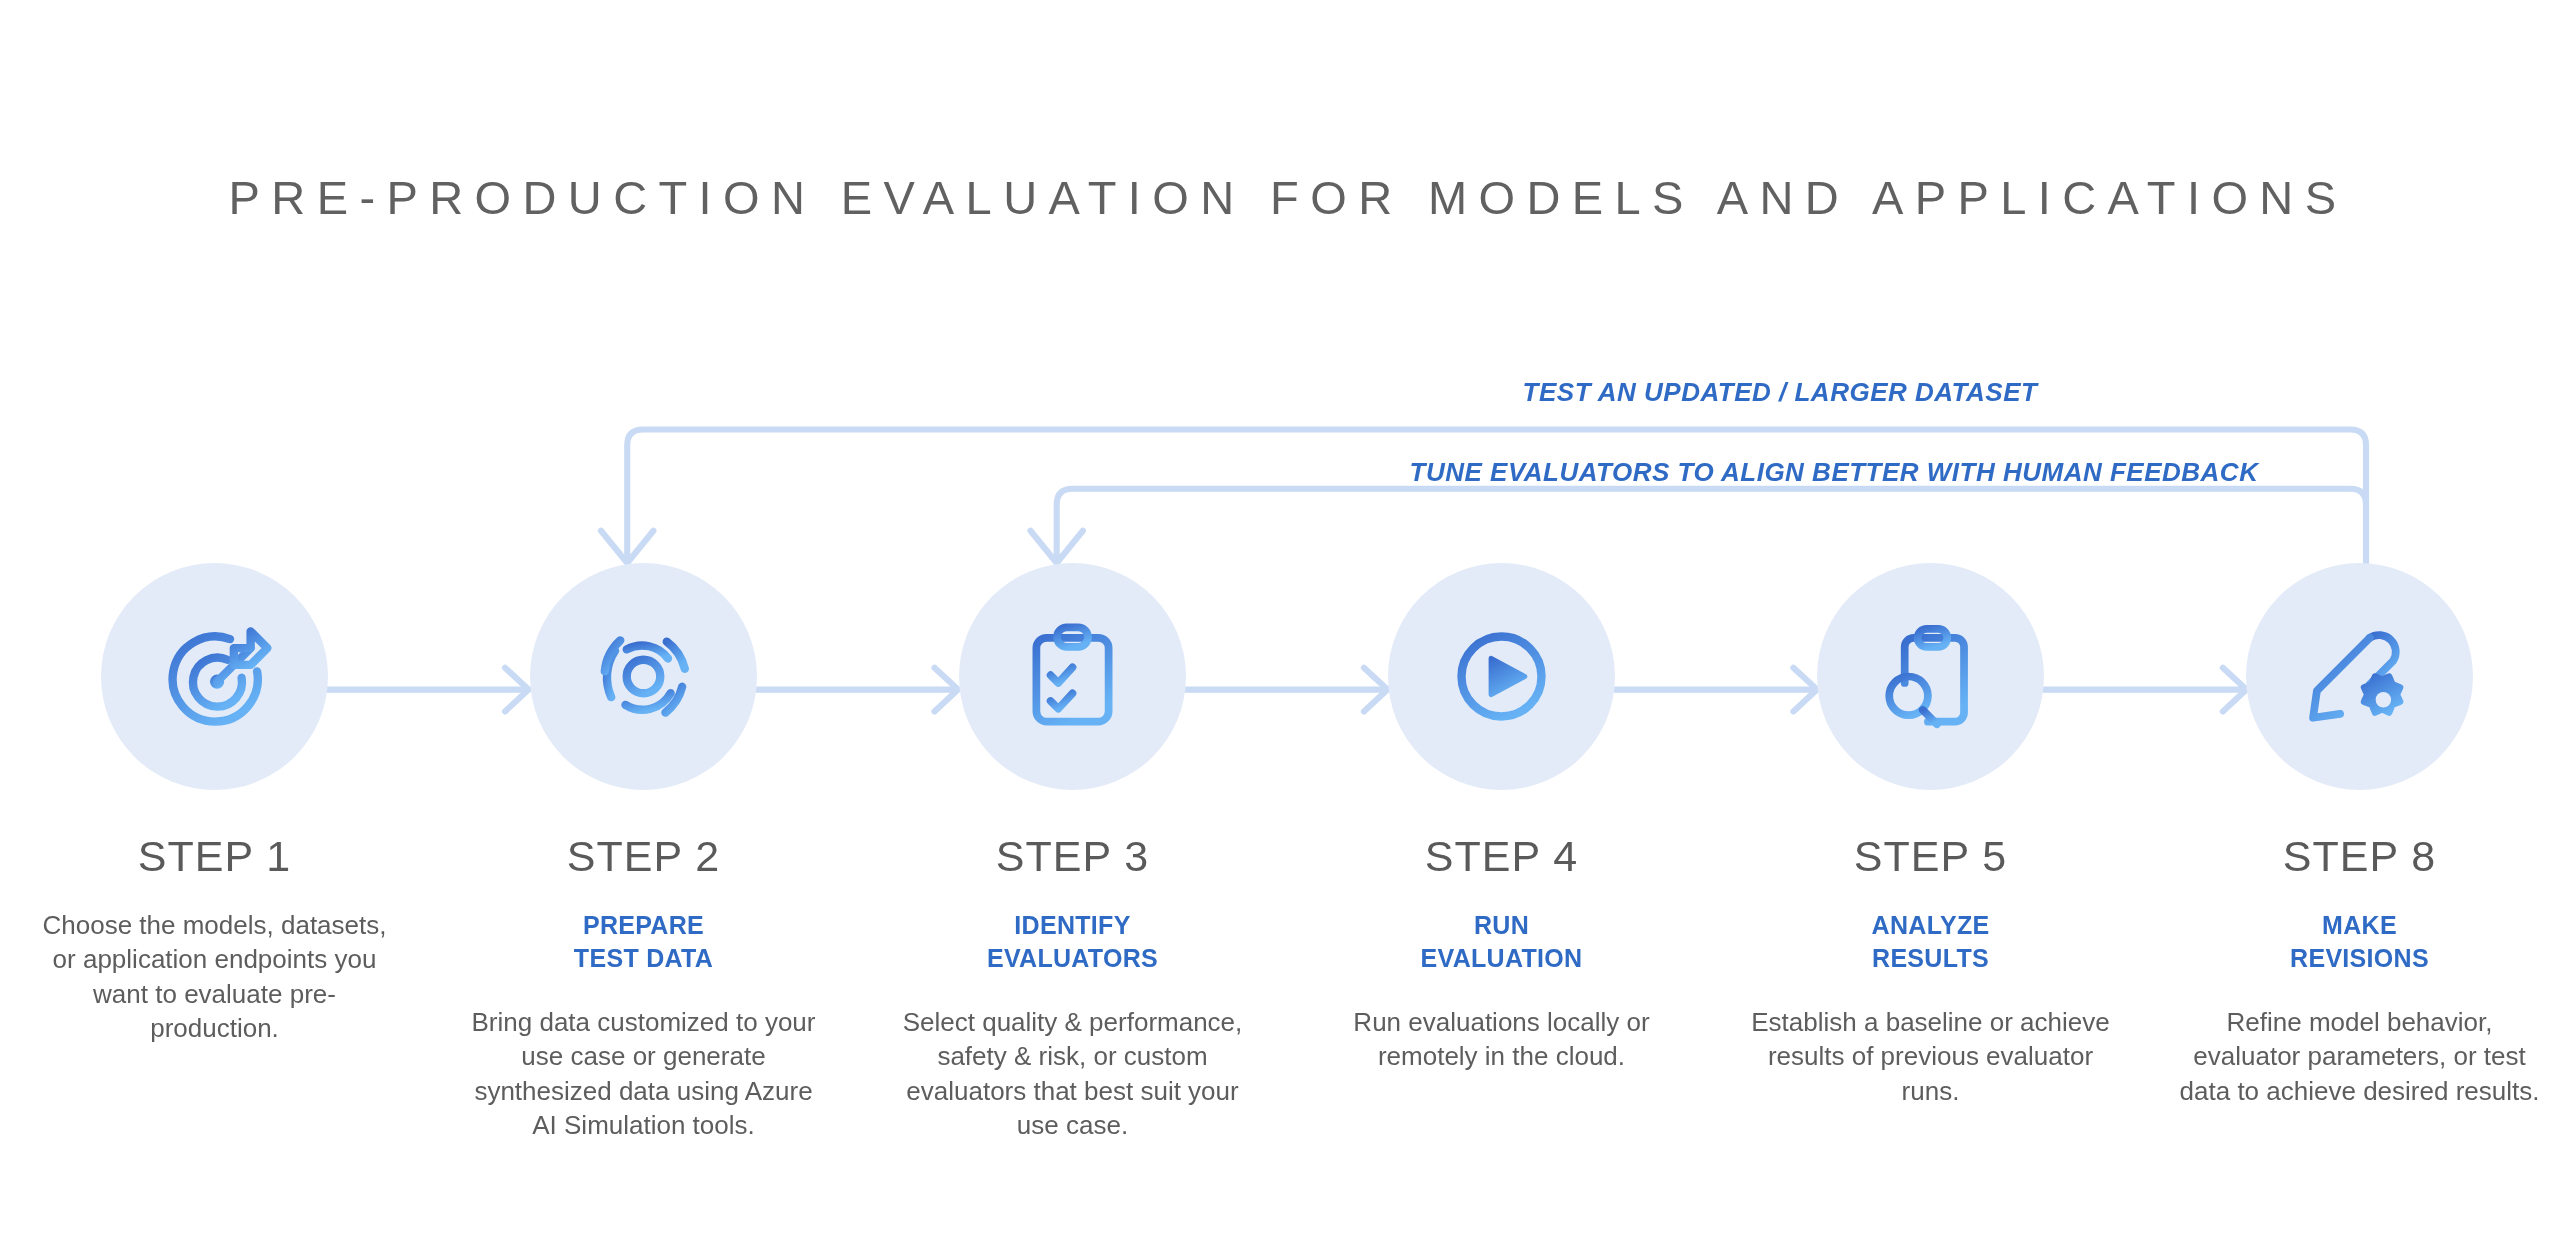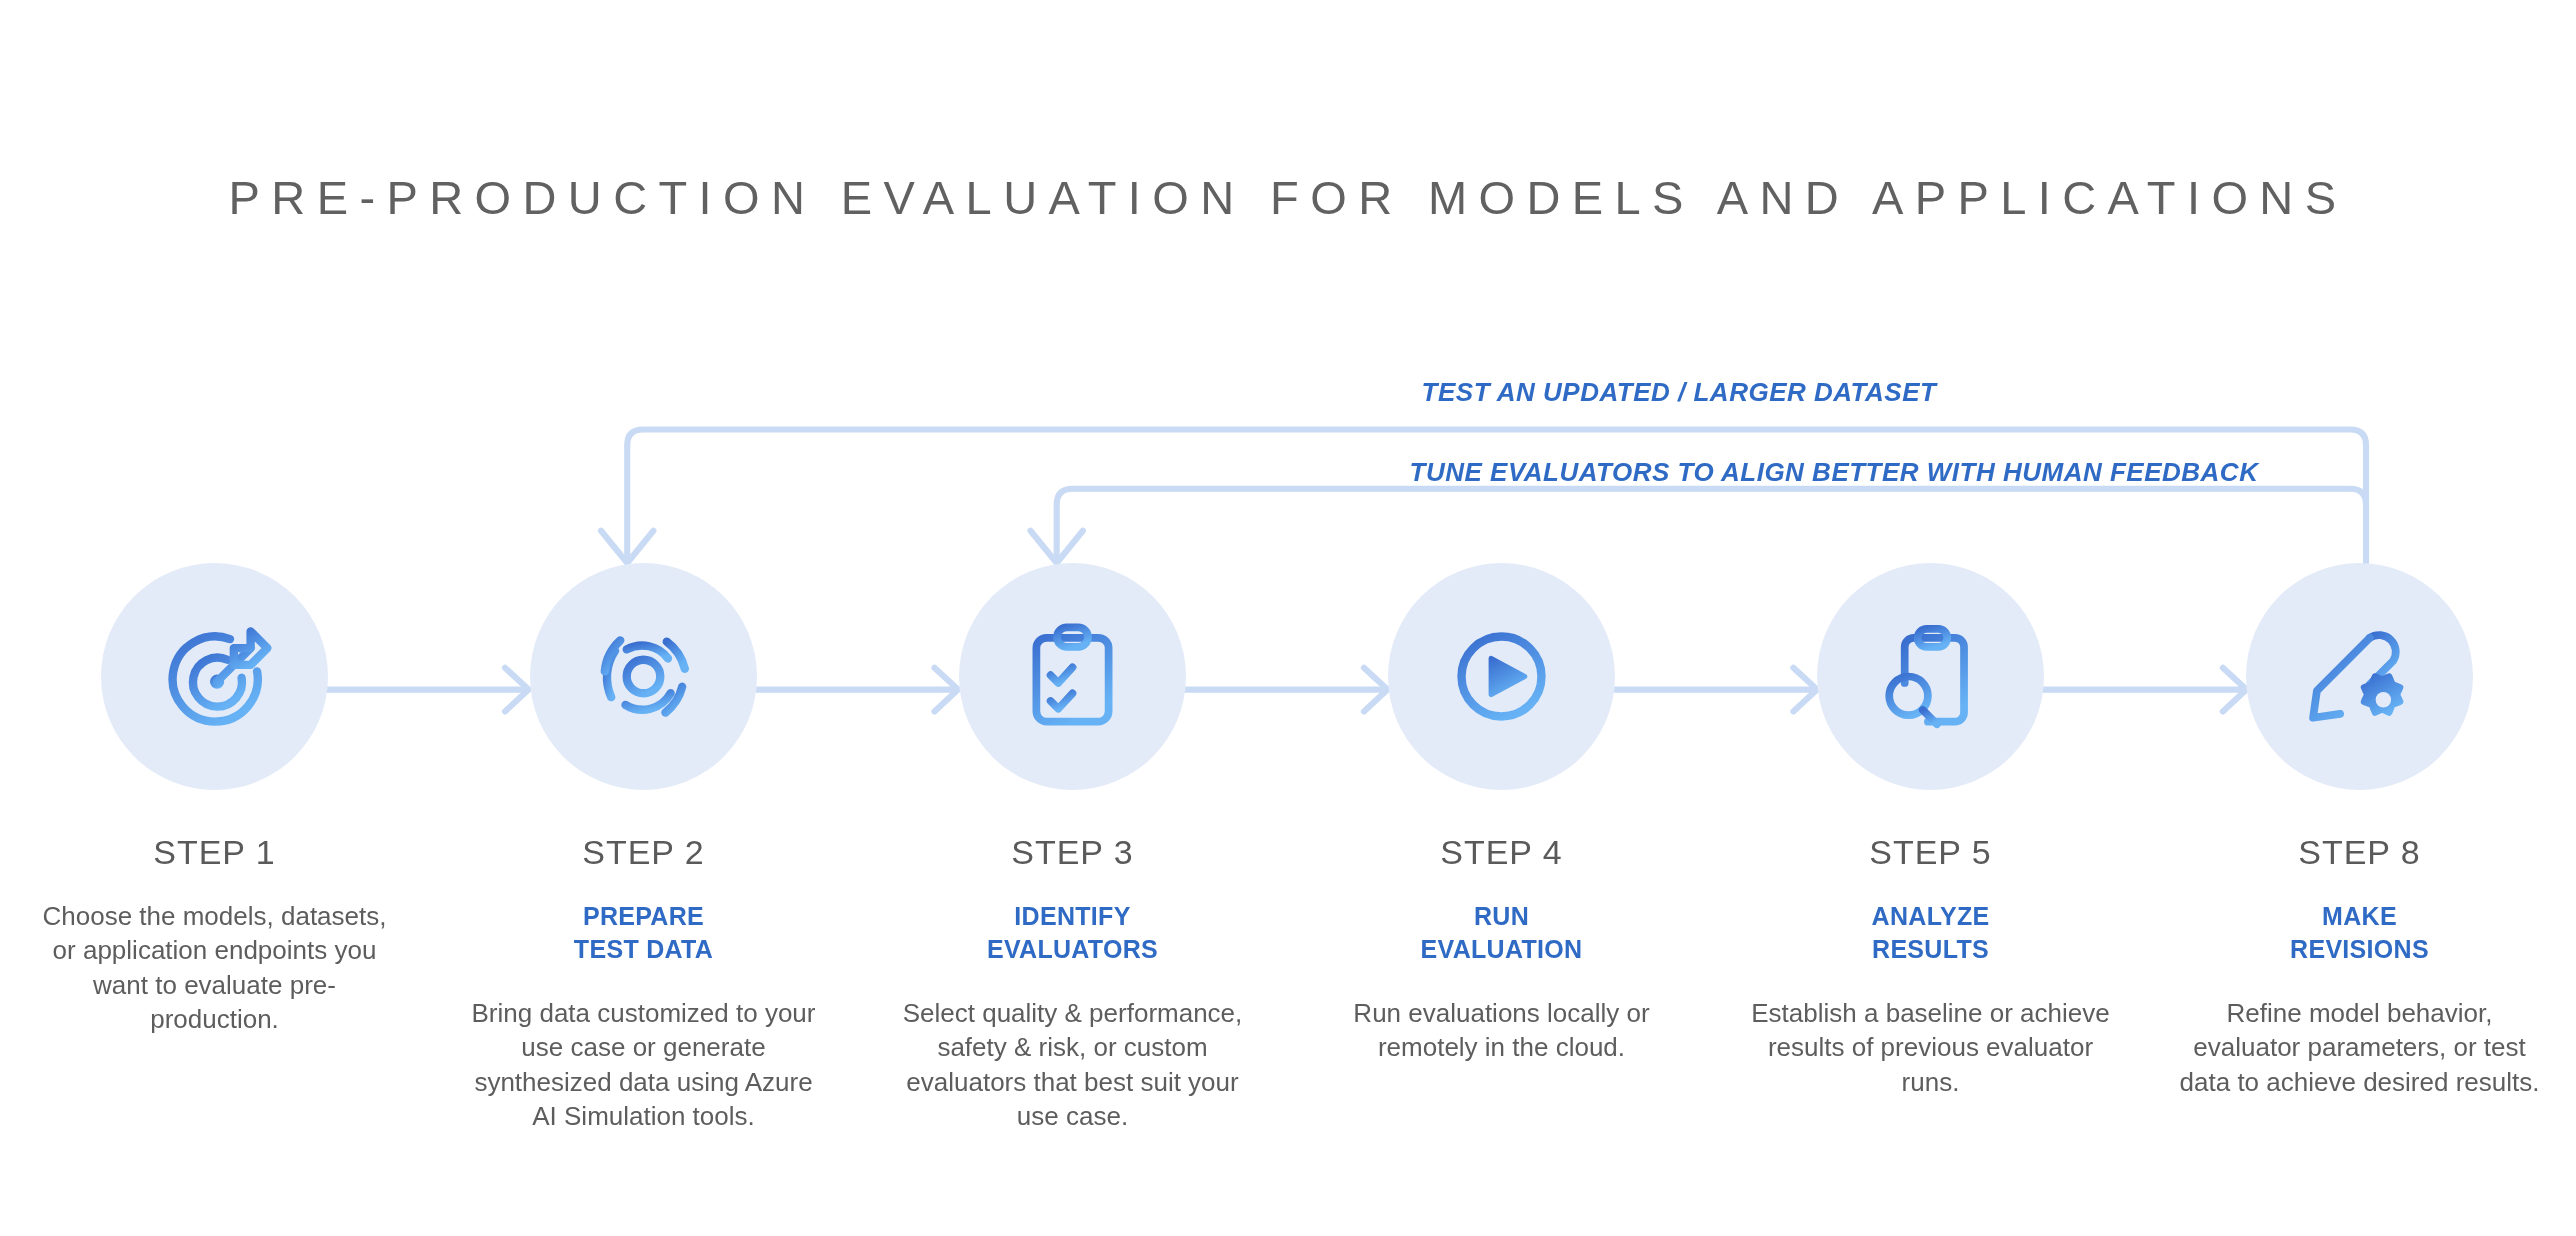--- a/index.html
+++ b/index.html
@@ -36,21 +36,21 @@
   
   .loop-label {
     position: absolute;
     font-size: 26px;
     font-style: italic;
     font-weight: bold;
     color: #2f6ac4;
     letter-spacing: 0.5px;
     white-space: nowrap;
   }
-  #loop-label-1 { top: 377px; left: 1679px; transform: translateX(-50%); }
+  #loop-label-1 { top: 377px; left: 1780px; transform: translateX(-50%); }
   #loop-label-2 { top: 457px; left: 1834px; transform: translateX(-50%); }
 
   
   #flow-svg {
     position: absolute;
     top: 0; left: 0;
     width: 2576px;
     height: 1236px;
     pointer-events: none;
   }
@@ -80,21 +80,21 @@
     display: flex;
     align-items: center;
     justify-content: center;
     position: relative;
     z-index: 2;
   }
   .step-icon-svg { width: 129px; height: 129px; display: block; }
 
   .step-number {
     margin-top: 45px;
-    font-size: 34px;
+    font-size: 43px;
     font-weight: 400;
     color: #5a5a5a;
     letter-spacing: 1px;
     line-height: 1;
   }
   .step-title {
     margin-top: 31px;
     font-size: 25px;
     font-weight: bold;
     color: #2f6ac4;

